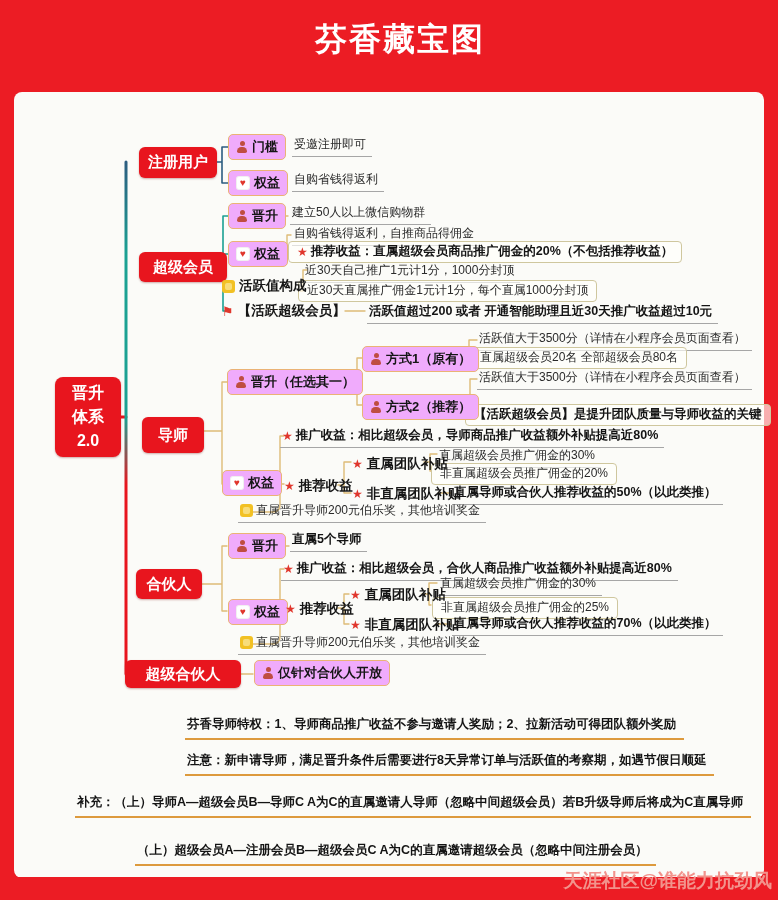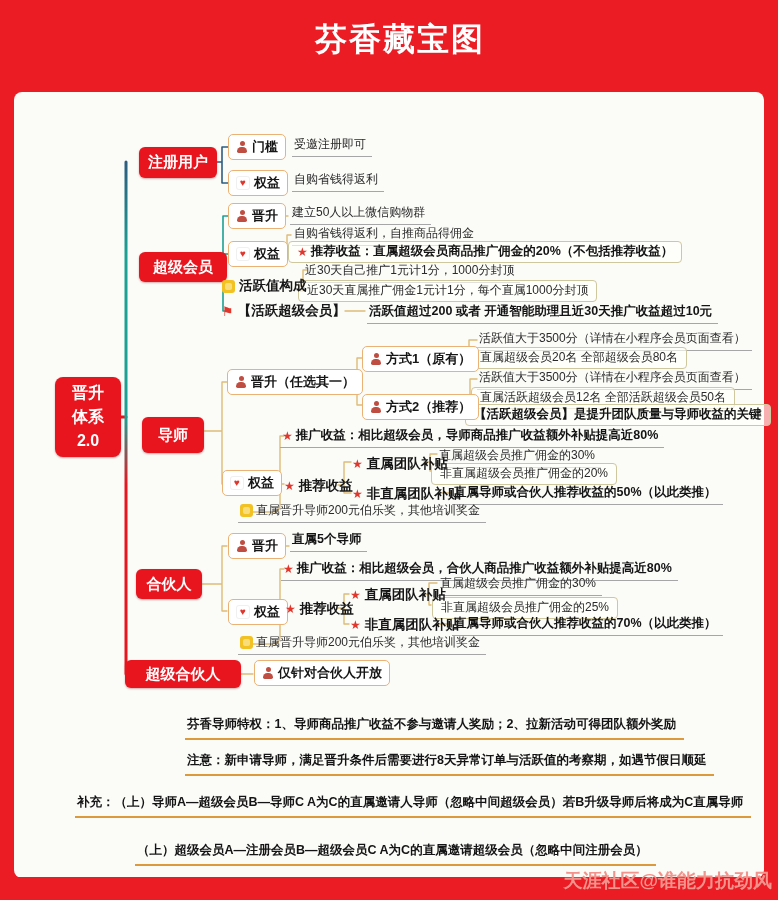--- a/index.html
+++ b/index.html
@@ -18,21 +18,21 @@
     border-radius:6px;display:flex;align-items:center;justify-content:center;white-space:nowrap;
     box-shadow:0 1px 2px rgba(120,20,20,.35);z-index:3;}
   #root{left:55px;top:377px;width:66px;height:80px;font-size:16px;text-align:center;line-height:1.5;
     flex-direction:column;border-radius:8px;}
   #n-reg{left:139px;top:147px;width:78px;height:31px;}
   #n-sup{left:139px;top:252px;width:88px;height:30px;}
   #n-men{left:142px;top:417px;width:62px;height:36px;}
   #n-par{left:136px;top:569px;width:66px;height:30px;}
   #n-spar{left:125px;top:660px;width:116px;height:28px;}
 
-  .node-peach{position:absolute;background:#ffffff;border:1px solid #eab375;border-radius:5px;
+  .node-peach{position:absolute;background:#f0abfc;border:1px solid #eab375;border-radius:5px;
     color:#161616;font-weight:bold;font-size:13px;display:flex;align-items:center;gap:4px;
     padding:3px 7px;white-space:nowrap;z-index:3;}
   #b-menkan{left:228px;top:134px;}
   #b-quanyi1{left:228px;top:170px;}
   #b-jinsheng2{left:228px;top:203px;}
   #b-quanyi2{left:228px;top:241px;}
   #b-jinshengm{left:227px;top:369px;}
   #b-way1{left:362px;top:346px;}
   #b-way2{left:362px;top:394px;}
   #b-quanyim{left:222px;top:470px;}
@@ -227,23 +227,20 @@
   <div class="leaf boxed" id="lf-m12">
     <span>直属超级会员20名   全部超级会员80名</span>
   </div>
   <div class="node-peach" id="b-way2">
     <span class="person-icon"></span>
     <span>方式2（推荐）</span>
   </div>
   <div class="leaf" id="lf-m21">
     <span>活跃值大于3500分（详情在小程序会员页面查看）</span>
   </div>
-  <div class="leaf boxed" id="lf-m22">
-    <span>直属活跃超级会员12名   全部活跃超级会员50名</span>
-  </div>
   <div class="leaf boxed bold" id="lf-m23">
     <span>【活跃超级会员】是提升团队质量与导师收益的关键</span>
   </div>
   <div class="node-peach" id="b-quanyim">
     <span class="heart-icon">♥</span>
     <span>权益</span>
   </div>
   <div class="leaf bold" id="lf-mpromo">
     <span class="star">★</span>
     <span>推广收益：相比超级会员，导师商品推广收益额外补贴提高近80%</span>

